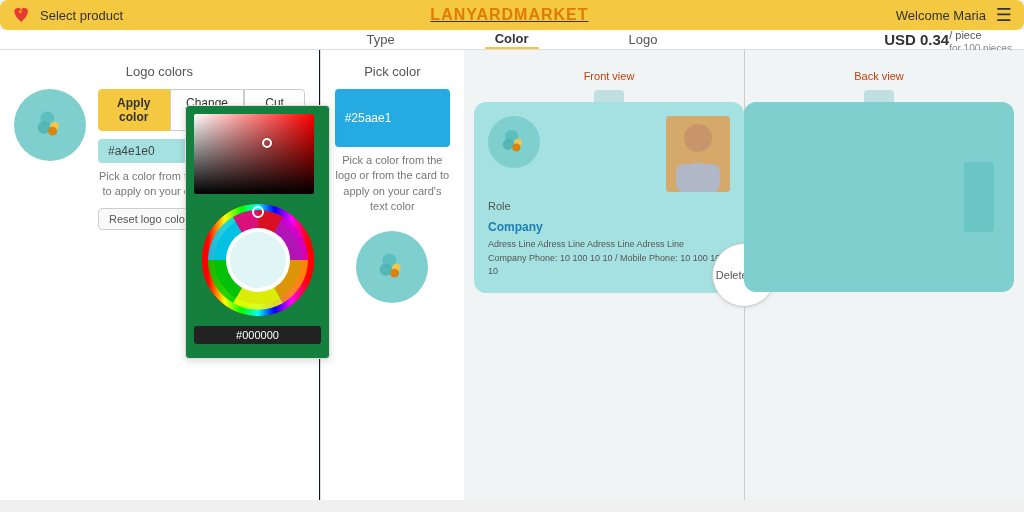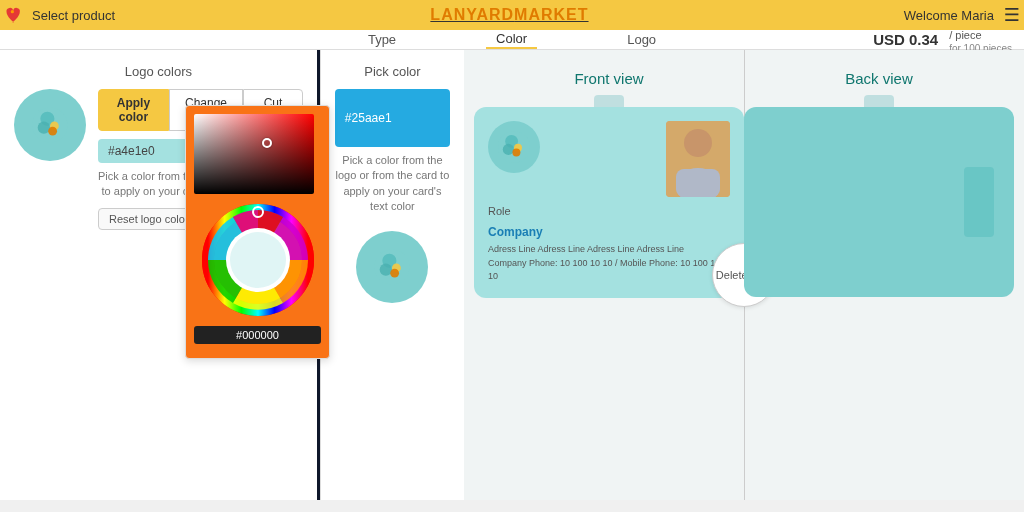--- a/index.html
+++ b/index.html
@@ -1,53 +1,53 @@
 <!DOCTYPE html>
 <html><head>
   <meta charset="utf-8">
   <style>
     * { box-sizing: border-box; margin: 0; padding: 0; }
     body { font-family: Arial, sans-serif; background: #f0f0f0; width: 1024px; height: 512px; overflow: hidden; }
 
     
     .header {
       display: flex; align-items: center; justify-content: space-between;
-      background: #f5c842; height: 30px; padding: 0 4px;
+      background: #f5c842; height: 30px; padding: 0 12px; border-radius: 8px;
     }
     .header-left { display: flex; align-items: center; gap: 8px; }
     .header-logo-icon { width: 20px; height: 20px; }
     .header-select { font-size: 13px; color: #333; font-weight: 500; }
     .header-brand { font-size: 16px; font-weight: bold; color: #333; letter-spacing: 1px; text-decoration: underline; }
     .header-brand span { color: #e07b00; }
     .header-right { display: flex; align-items: center; gap: 10px; }
     .header-welcome { font-size: 13px; color: #333; }
     .menu-icon { font-size: 18px; cursor: pointer; color: #333; }
 
     
     .tabs {
       display: flex; justify-content: center; align-items: center;
       background: #fff; border-bottom: 1px solid #ddd; height: 20px; gap: 80px;
       position: relative;
     }
     .tab { font-size: 13px; color: #555; cursor: pointer; padding: 0 10px; height: 100%; display: flex; align-items: center; }
-    .tab.active { color: #333; font-weight: normal; border-bottom: 2px solid #f5c842; }
+    .tab.active { color: #333; font-weight: bold; border-bottom: 2px solid #f5c842; }
     .price-box {
       position: absolute; right: 0; top: 0; height: 100%;
-      display: flex; align-items: center; padding: 0 12px; gap: 11px;
+      display: flex; align-items: center; padding: 0 12px; gap: 0;
     }
     .price-main { font-size: 15px; font-weight: bold; color: #333; }
     .price-per { font-size: 11px; color: #555; }
     .price-sub { font-size: 10px; color: #888; display: block; }
 
     
     .main { display: flex; height: calc(512px - 62px); }
 
     
     .left-panel {
-      width: 460px; background: #fff; border-right: 3px solid #0f172a;
+      width: 460px; background: #fff; border-right: 1px solid #0f172a;
       padding: 14px; position: relative;
     }
     .section-title { font-size: 13px; color: #555; text-align: center; margin-bottom: 10px; }
 
     
     .logo-preview-area { display: flex; align-items: flex-start; gap: 12px; margin-bottom: 10px; }
     .logo-circle {
       width: 72px; height: 72px; border-radius: 50%; background: #7ecfce;
       display: flex; align-items: center; justify-content: center; flex-shrink: 0; overflow: hidden;
     }
@@ -66,21 +66,21 @@
     .color-hint { font-size: 11px; color: #777; text-align: center; line-height: 1.4; }
     .reset-btn {
       font-size: 11px; border: 1px solid #ccc; background: #f9f9f9;
       padding: 4px 10px; border-radius: 4px; cursor: pointer; margin-top: 8px;
       color: #555;
     }
 
     
     .color-picker-popup {
       position: absolute; top: 55px; left: 185px; z-index: 10;
-      background: #f97316; border: 1px solid #ddd; border-radius: 4px;
+      background: #15803d; border: 1px solid #ddd; border-radius: 4px;
       padding: 8px; width: 145px; box-shadow: 0 2px 8px rgba(0,0,0,0.15);
     }
     .color-wheel-container { position: relative; width: 120px; height: 120px; margin: 0 auto 6px; }
     .color-gradient-box {
       width: 120px; height: 80px; border-radius: 2px; margin-bottom: 6px;
       background: linear-gradient(to bottom, rgba(255,255,255,0) 0%, #000 100%),
                   linear-gradient(to right, #fff 0%, #f00 100%);
       position: relative;
     }
     .color-gradient-cursor {
@@ -110,21 +110,21 @@
       font-size: 12px; width: 100%; margin-bottom: 6px; border: none;
     }
     .text-color-hint { font-size: 11px; color: #777; text-align: center; line-height: 1.4; }
 
     
     .cards-area {
       flex: 1; background: #f0f4f4; position: relative;
       display: flex; padding: 20px 10px 10px;
     }
 
-    .view-label { font-size: 15px; color: #0f766e; margin-bottom: 8px; font-weight: 500; }
+    .view-label { font-size: 11px; color: #c2410c; margin-bottom: 8px; font-weight: 500; }
 
     
     .front-view { width: 50%; display: flex; flex-direction: column; align-items: center; position: relative; }
     .back-view { width: 50%; display: flex; flex-direction: column; align-items: center; position: relative; }
 
     .card-holder {
       display: flex; flex-direction: column; align-items: center;
     }
     .card-strap {
       width: 30px; height: 12px; background: #c0dfe0; border-radius: 4px 4px 0 0;

